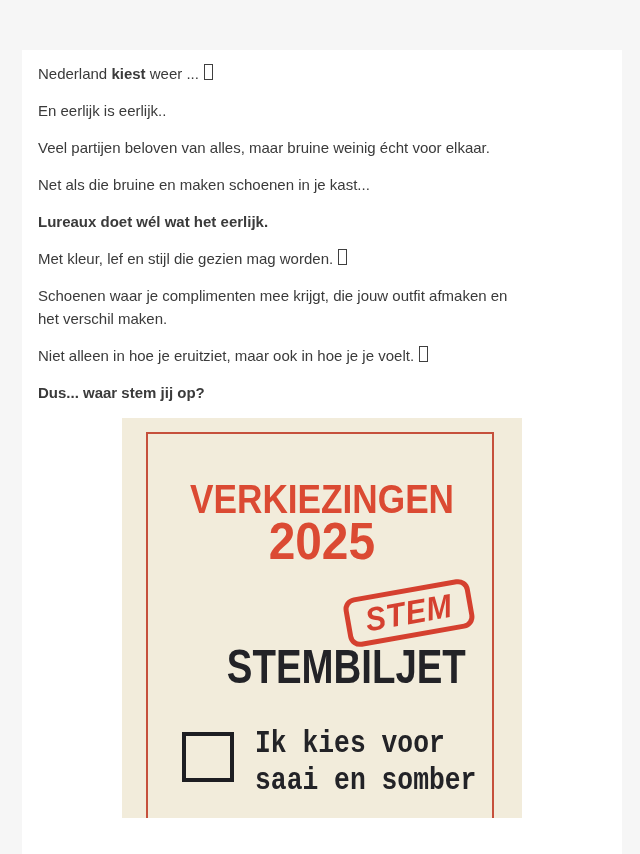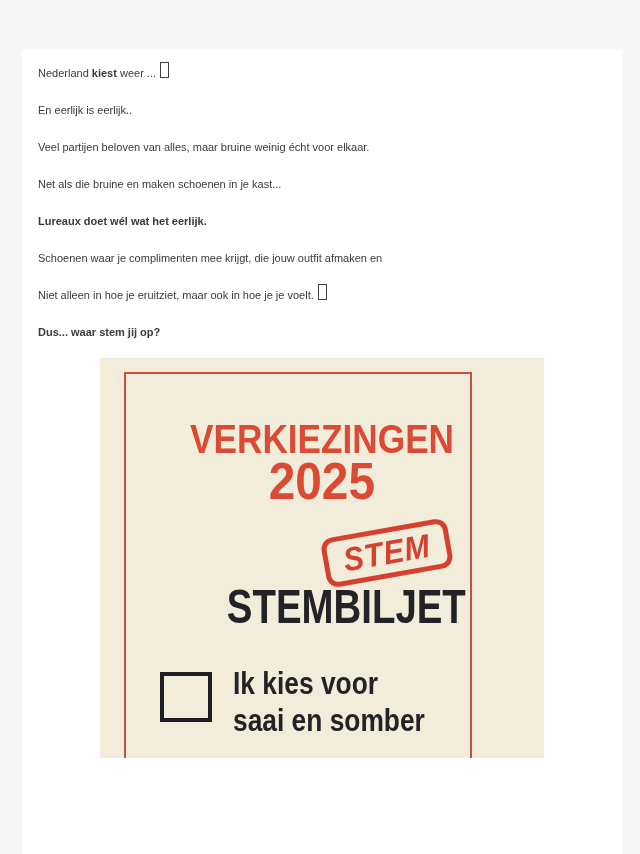--- a/index.html
+++ b/index.html
@@ -22,21 +22,21 @@
     left: 22px;
     top: 50px;
     width: 600px;
     height: 804px;
     background: var(--card-bg, #ffffff);
     overflow: hidden;
   }
   .email-body {
     padding: 12px 16px 0 16px;
     color: var(--text, #3a3a3a);
-    font-size: 11px;
+    font-size: 15px;
     line-height: 23px;
   }
   .email-body p {
     margin: 0 0 14px 0;
   }
   .tofu {
     display: inline-block;
     width: 7px;
     height: 14px;
     border: 1.3px solid #3f3f3f;
@@ -53,21 +53,20 @@
   
   .ballot {
     position: relative;
     display: inline-block;
     width: 400px;
     height: 400px;
     background: var(--paper, #f2ecdb);
     overflow: hidden;
     text-align: center;
     vertical-align: top;
-    padding-left: 44px;
   }
   .ballot-frame {
     position: absolute;
     left: 24px;
     top: 14px;
     width: 348px;
     height: 600px;
     border: 2px solid var(--frame-red, #c6503c);
     box-sizing: border-box;
   }
@@ -143,20 +142,21 @@
     transform: scaleX(0.80);
     white-space: nowrap;
   }
   .option-row {
     position: absolute;
     left: 60px;
     top: 314px;
     display: flex;
     align-items: flex-start;
     text-align: left;
+    font-family: Liberation Mono, monospace;
   }
   .checkbox {
     width: 44px;
     height: 42px;
     border: 4px solid #1e1e22;
     box-sizing: content-box;
     background: transparent;
     flex: 0 0 auto;
   }
   .option-text {
@@ -176,21 +176,22 @@
 
 <div id="viewport">
   <div class="card">
 
     <div class="email-body" id="email-body">
         <p><span>Nederland </span><strong>kiest</strong><span> weer ... </span><span class="tofu"></span></p>
         <p><span>En eerlijk is eerlijk..</span></p>
         <p><span>Veel partijen beloven van alles, maar bruine weinig écht voor elkaar.</span></p>
         <p><span>Net als die bruine en maken schoenen in je kast...</span></p>
         <p><strong>Lureaux doet wél wat het eerlijk.</strong></p>
-        <p><span>Schoenen waar je complimenten mee krijgt, die jouw outfit afmaken en</span><br></p>
+        <p><span>Met kleur, lef en stijl die gezien mag worden. </span><span class="tofu"></span></p>
+        <p><span>Schoenen waar je complimenten mee krijgt, die jouw outfit afmaken en</span><br><span>het verschil maken.</span></p>
         <p><span>Niet alleen in hoe je eruitziet, maar ook in hoe je je voelt. </span><span class="tofu"></span></p>
         <p><strong>Dus... waar stem jij op?</strong></p>
       </div>
 
     <div class="image-wrap">
       <div class="ballot">
         <div class="ballot-frame"></div>
 
         <div class="ballot-title">
           <span class="squeeze">VERKIEZINGEN</span>

